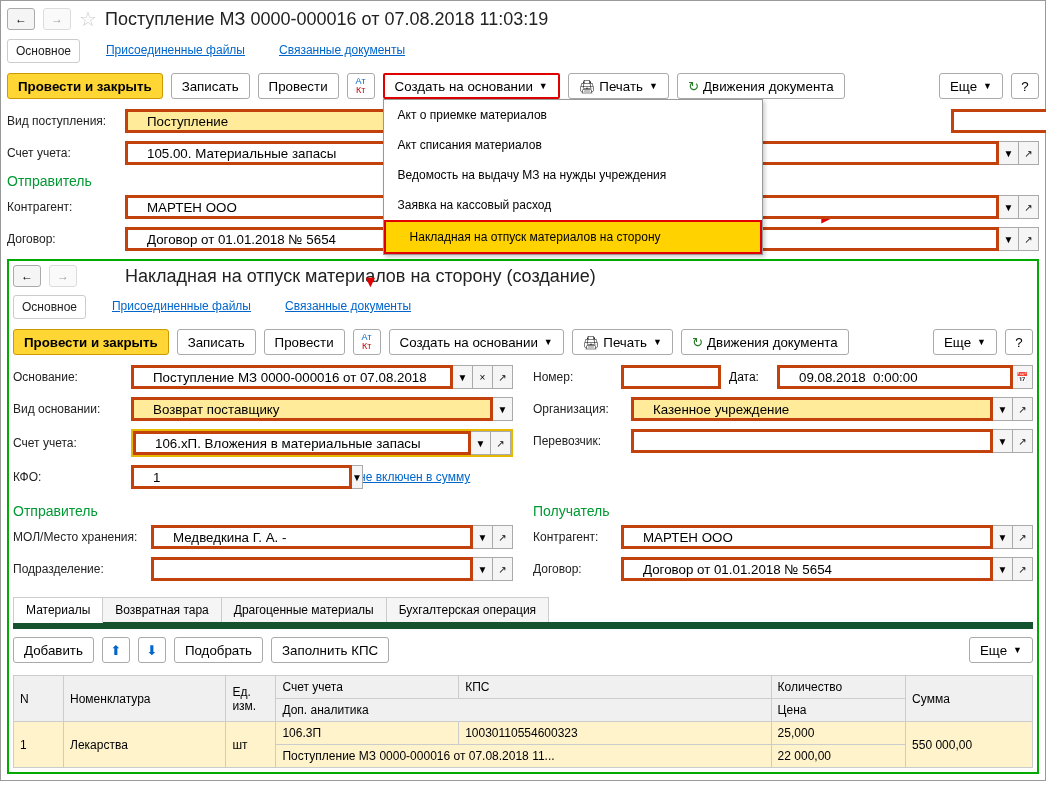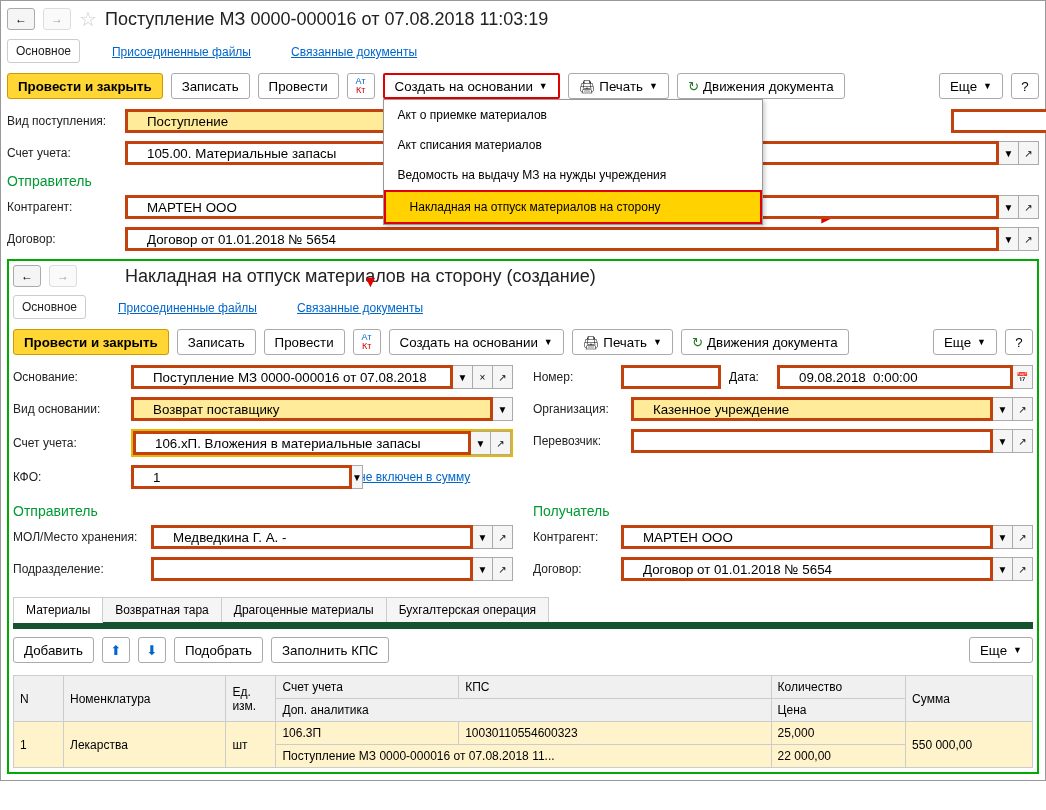--- a/index.html
+++ b/index.html
@@ -2,21 +2,21 @@
 <html><head>
 <meta charset="utf-8">
 <style>
 * { box-sizing: border-box; margin: 0; padding: 0; }
 body { font-family: Arial, sans-serif; font-size: 12px; background: #fff; width: 1046px; }
 .page { border: 1px solid #999; padding: 6px; }
 .top-row { display: flex; align-items: center; gap: 8px; margin-bottom: 8px; }
 .nav-btn { width: 28px; height: 22px; border: 1px solid #aaa; background: #f5f5f5; border-radius: 3px; display: flex; align-items: center; justify-content: center; cursor: pointer; }
 .star { color: #ccc; font-size: 20px; }
 .title { font-size: 18px; color: #222; }
-.tabs { display: flex; gap: 24px; margin-bottom: 10px; align-items: flex-end; }
+.tabs { display: flex; gap: 18px; margin-bottom: 10px; align-items: flex-start; }
 .tab { padding: 4px 8px; cursor: pointer; }
 .tab.active { background: #fff; border: 1px solid #ccc; border-radius: 3px; color: #222; }
 .tab.link { color: #0066cc; text-decoration: underline; }
 .toolbar { display: flex; gap: 8px; align-items: center; margin-bottom: 10px; position: relative; }
 .btn { border: 1px solid #aaa; background: #fff; padding: 4px 10px; border-radius: 3px; cursor: pointer; white-space: nowrap; display: inline-flex; align-items: center; gap: 4px; height: 26px; }
 .btn-yellow { background: #ffd633; border-color: #cc9900; font-weight: bold; }
 .btn-icon { width: 28px; justify-content: center; padding: 4px; }
 .spacer { flex: 1; }
 .dropdown-caret { font-size: 9px; margin-left: 2px; }
 .icon-print::before { content: "🖨"; font-size: 13px; }
@@ -83,20 +83,21 @@
     <div style="position:relative;">
       <button class="btn red-box">
           <span>Создать на основании</span>
           <span class="dropdown-caret">▼</span>
         </button>
       <span class="red-arrow-down" style="left:-20px; top:200px;">▼</span>
       <div class="dropdown-menu">
         <div class="menu-item">Акт о приемке материалов</div>
         <div class="menu-item">Акт списания материалов</div>
         <div class="menu-item">Ведомость на выдачу МЗ на нужды учреждения</div>
+        <div class="menu-item">Заявка на кассовый расход</div>
         <div class="menu-item highlighted red-border">Накладная на отпуск материалов на сторону</div>
       </div>
       <div class="red-dotted-arrow-r" style="top:144px; left:380px; width:60px;">
           <span style="position:absolute;right:-8px;top:-8px;color:#e00000;">▶</span>
         </div>
     </div>
     <button class="btn">
         <span class="icon-print"></span>
         <span>Печать</span>
         <span class="dropdown-caret">▼</span>

